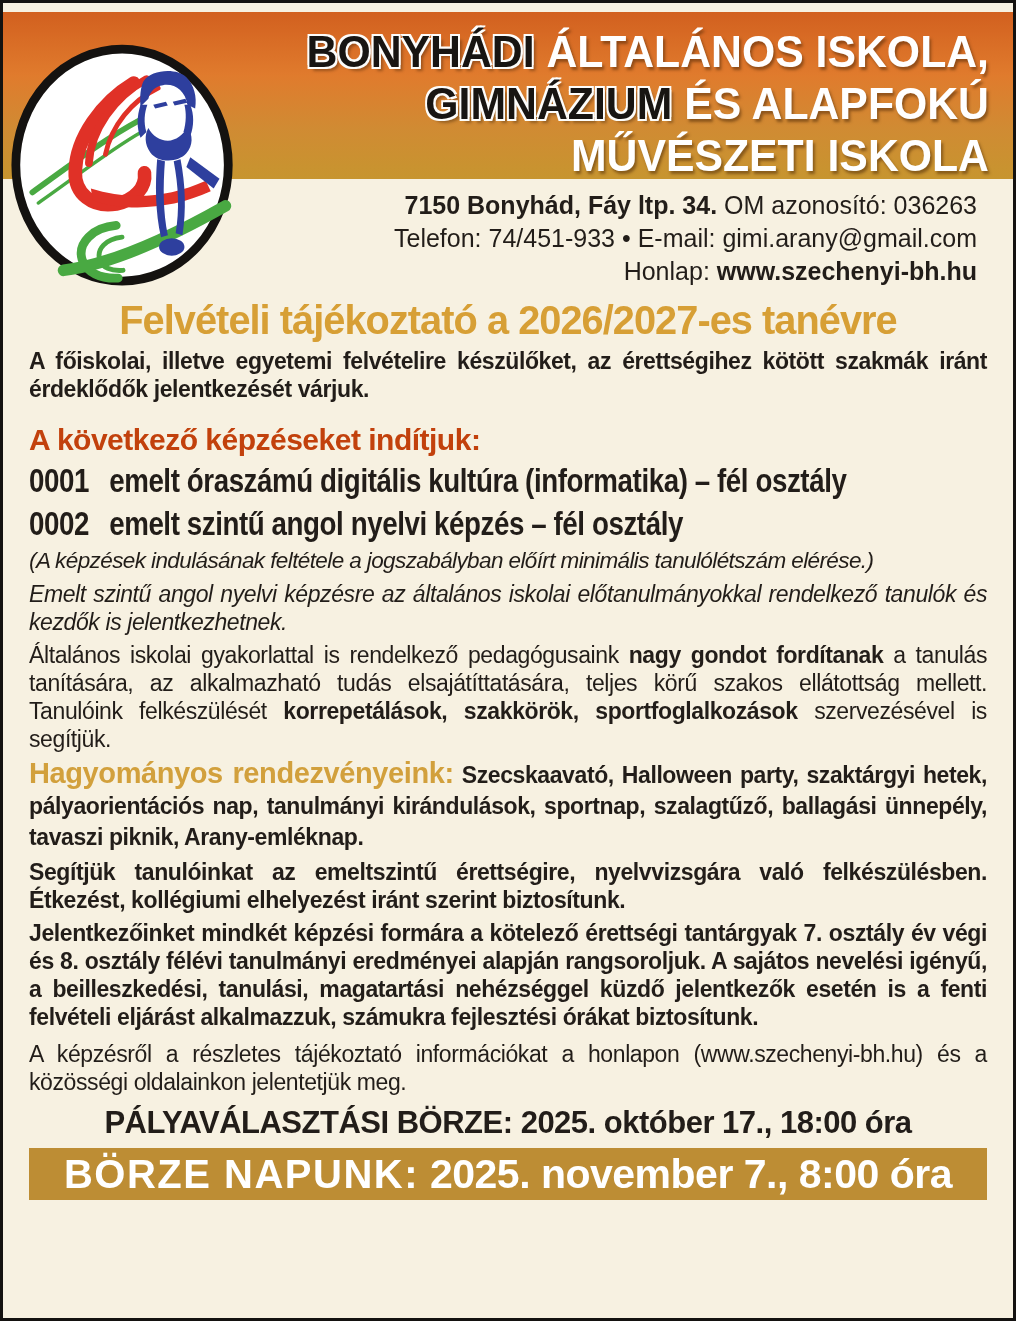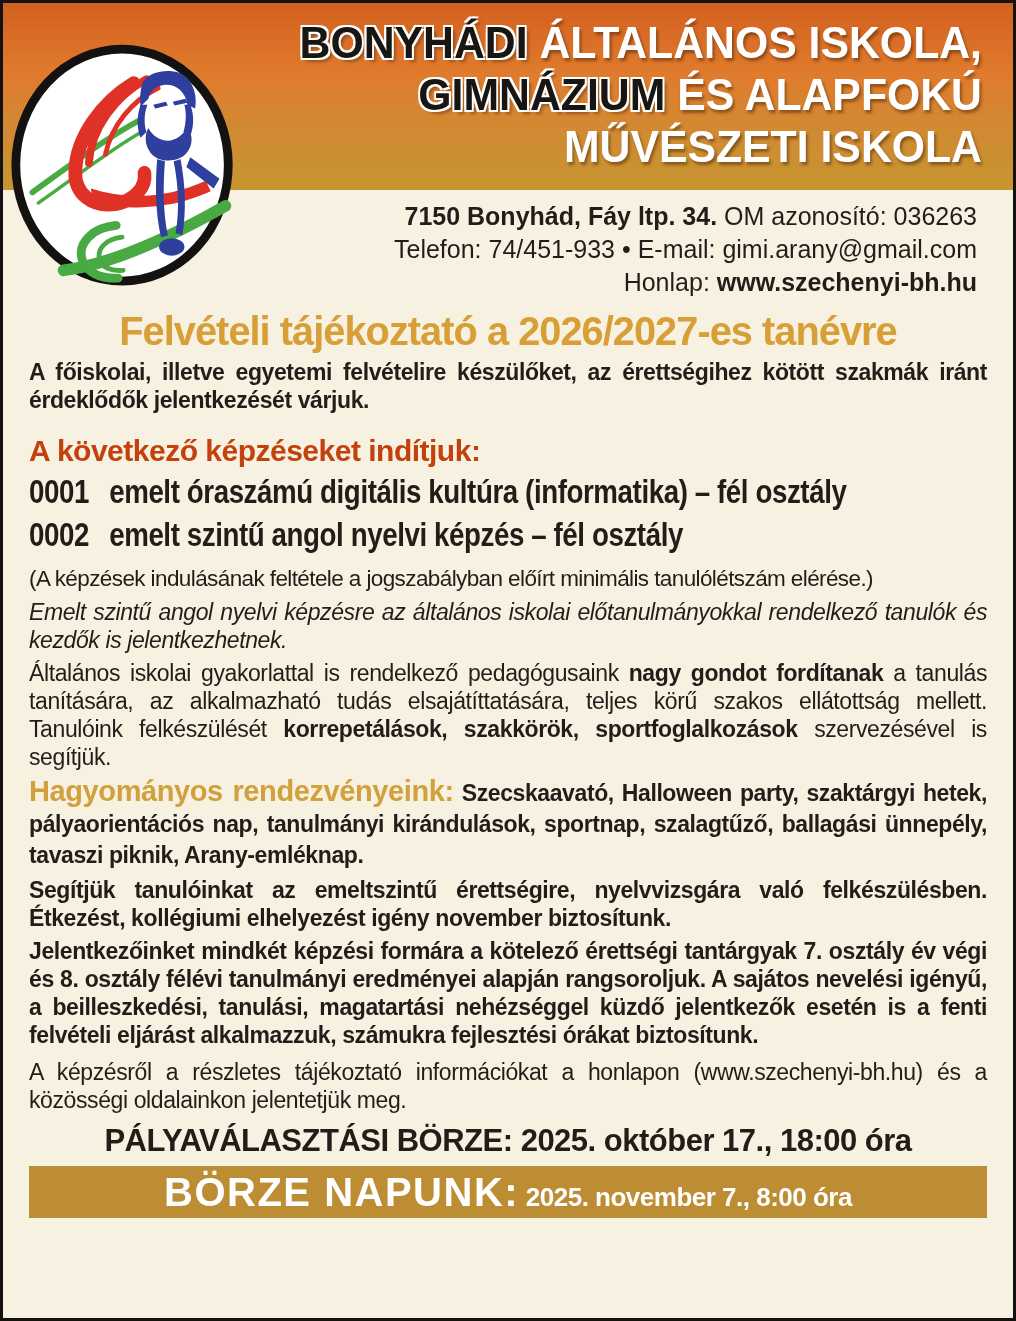--- a/index.html
+++ b/index.html
@@ -3,23 +3,23 @@
 <meta charset="utf-8">
 <style>
   html,body{margin:0;padding:0;background:#e8e8e8;}
   .page{
     width:1016px;height:1321px;box-sizing:border-box;position:relative;
     background:#f7f1e1;border:3px solid #141210;overflow:hidden;
     font-family:"Liberation Sans", sans-serif;color:#221d19;margin:0 auto;
   }
   
   .header{
-    height:187px;box-sizing:border-box;
+    height:167px;box-sizing:border-box;
     background:linear-gradient(180deg,#d2601f 0%,#e07b2d 38%,#d08b33 70%,#c7952f 100%);
-    padding:14px 31px 0 250px;text-align:right;
+    padding:14px 24px 0 250px;text-align:right;margin-top:9px;
   }
   .ht-line{
     font-weight:700;font-size:45px;line-height:52px;white-space:nowrap;
     transform:scaleX(.95);transform-origin:100% 50%;letter-spacing:0;
   }
   .hl-dark{
     color:#181512;
     text-shadow:-2px -2px 0 #fdfdfb,2px -2px 0 #fdfdfb,-2px 2px 0 #fdfdfb,2px 2px 0 #fdfdfb,4px 4px 3px rgba(40,20,0,.35);
   }
   .hl-light{color:#ffffff;text-shadow:2px 3px 3px rgba(70,35,5,.5);}
@@ -38,32 +38,32 @@
   .body{font-size:23px;line-height:28px;margin:5px 0;text-align:justify;letter-spacing:-0.4px;}
   .bold{font-weight:700;}
   h2.gold-h{color:#c2410c;font-weight:700;font-size:30px;line-height:36px;margin:19px 0 2px;letter-spacing:-0.5px;}
   .events-h{color:#d2a03c;font-weight:700;font-size:29px;}
   .events{line-height:31px;}
   .course{
     font-weight:700;font-size:33px;line-height:42px;white-space:nowrap;
     transform:scaleX(.84);transform-origin:0 50%;letter-spacing:-0.5px;margin:1px 0;
   }
   .course .code{margin-right:24px;}
-  .note{font-size:22.5px;line-height:28px;white-space:nowrap;margin:9px 0 3px;letter-spacing:-0.6px;}
+  .note{font-style:italic;font-size:22.5px;line-height:28px;white-space:nowrap;margin:2px 0 3px;letter-spacing:-0.6px;}
   .italic{font-style:italic;}
   .info{margin-top:9px;}
   .borze{
     text-align:center;font-weight:700;font-size:31px;line-height:36px;
     margin:9px 0 7px;letter-spacing:-0.5px;white-space:nowrap;
   }
   .open-banner{
     background:#bd8d34;color:#fff;text-align:center;height:52px;line-height:52px;white-space:nowrap;
   }
   .ob-main{font-weight:700;font-size:40px;letter-spacing:1.5px;}
-  .ob-rest{font-weight:700;font-size:26px;letter-spacing:-0.5px;}
+  .ob-rest{font-weight:700;font-size:41px;letter-spacing:-0.5px;}
 </style>
 </head>
 <body>
 
 <div class="page">
 
   <div class="header">
     <div class="ht-line"><span class="hl-dark">BONYHÁDI</span><span class="hl-light"> ÁLTALÁNOS ISKOLA,</span></div>
     <div class="ht-line"><span class="hl-dark">GIMNÁZIUM</span><span class="hl-light"> ÉS ALAPFOKÚ</span></div>
     <div class="ht-line"><span class="hl-light">MŰVÉSZETI ISKOLA</span></div>
@@ -117,21 +117,21 @@
     <div class="course"><span class="code">0002</span><span>emelt szintű angol nyelvi képzés – fél osztály</span></div>
 
     <p class="note">(A képzések indulásának feltétele a jogszabályban előírt minimális tanulólétszám elérése.)</p>
 
     <p class="body italic">Emelt szintű angol nyelvi képzésre az általános iskolai előtanulmányokkal rendelkező tanulók és kezdők is jelentkezhetnek.</p>
 
     <p class="body"><span>Általános iskolai gyakorlattal is rendelkező pedagógusaink </span><span class="bold">nagy gondot fordítanak</span><span> a tanulás tanítására, az alkalmazható tudás elsajátíttatására, teljes körű szakos ellátottság mellett. Tanulóink felkészülését </span><span class="bold">korrepetálások, szakkörök, sportfoglalkozások</span><span> szervezésével is segítjük.</span></p>
 
     <p class="body bold events"><span class="events-h">Hagyományos rendezvényeink:</span><span> Szecskaavató, Halloween party, szaktárgyi hetek, pályaorientációs nap, tanulmányi kirándulások, sportnap, szalagtűző, ballagási ünnepély, tavaszi piknik, Arany-emléknap.</span></p>
 
-    <p class="body bold">Segítjük tanulóinkat az emeltszintű érettségire, nyelvvizsgára való felkészülésben. Étkezést, kollégiumi elhelyezést igény november biztosítunk.</p>
+    <p class="body bold">Segítjük tanulóinkat az emeltszintű érettségire, nyelvvizsgára való felkészülésben. Étkezést, kollégiumi elhelyezést iránt szerint biztosítunk.</p>
 
     <p class="body bold">Jelentkezőinket mindkét képzési formára a kötelező érettségi tantárgyak 7. osztály év végi és 8. osztály félévi tanulmányi eredményei alapján rangsoroljuk. A sajátos nevelési igényű, a beilleszkedési, tanulási, magatartási nehézséggel küzdő jelentkezők esetén is a fenti felvételi eljárást alkalmazzuk, számukra fejlesztési órákat biztosítunk.</p>
 
     <p class="body info">A képzésről a részletes tájékoztató információkat a honlapon (www.szechenyi-bh.hu) és a közösségi oldalainkon jelentetjük meg.</p>
 
     <div class="borze">PÁLYAVÁLASZTÁSI BÖRZE: 2025. október 17., 18:00 óra</div>
 
     <div class="open-banner"><span class="ob-main">BÖRZE NAPUNK:</span><span class="ob-rest"> 2025. november 7., 8:00 óra</span></div>
 
   </div>

